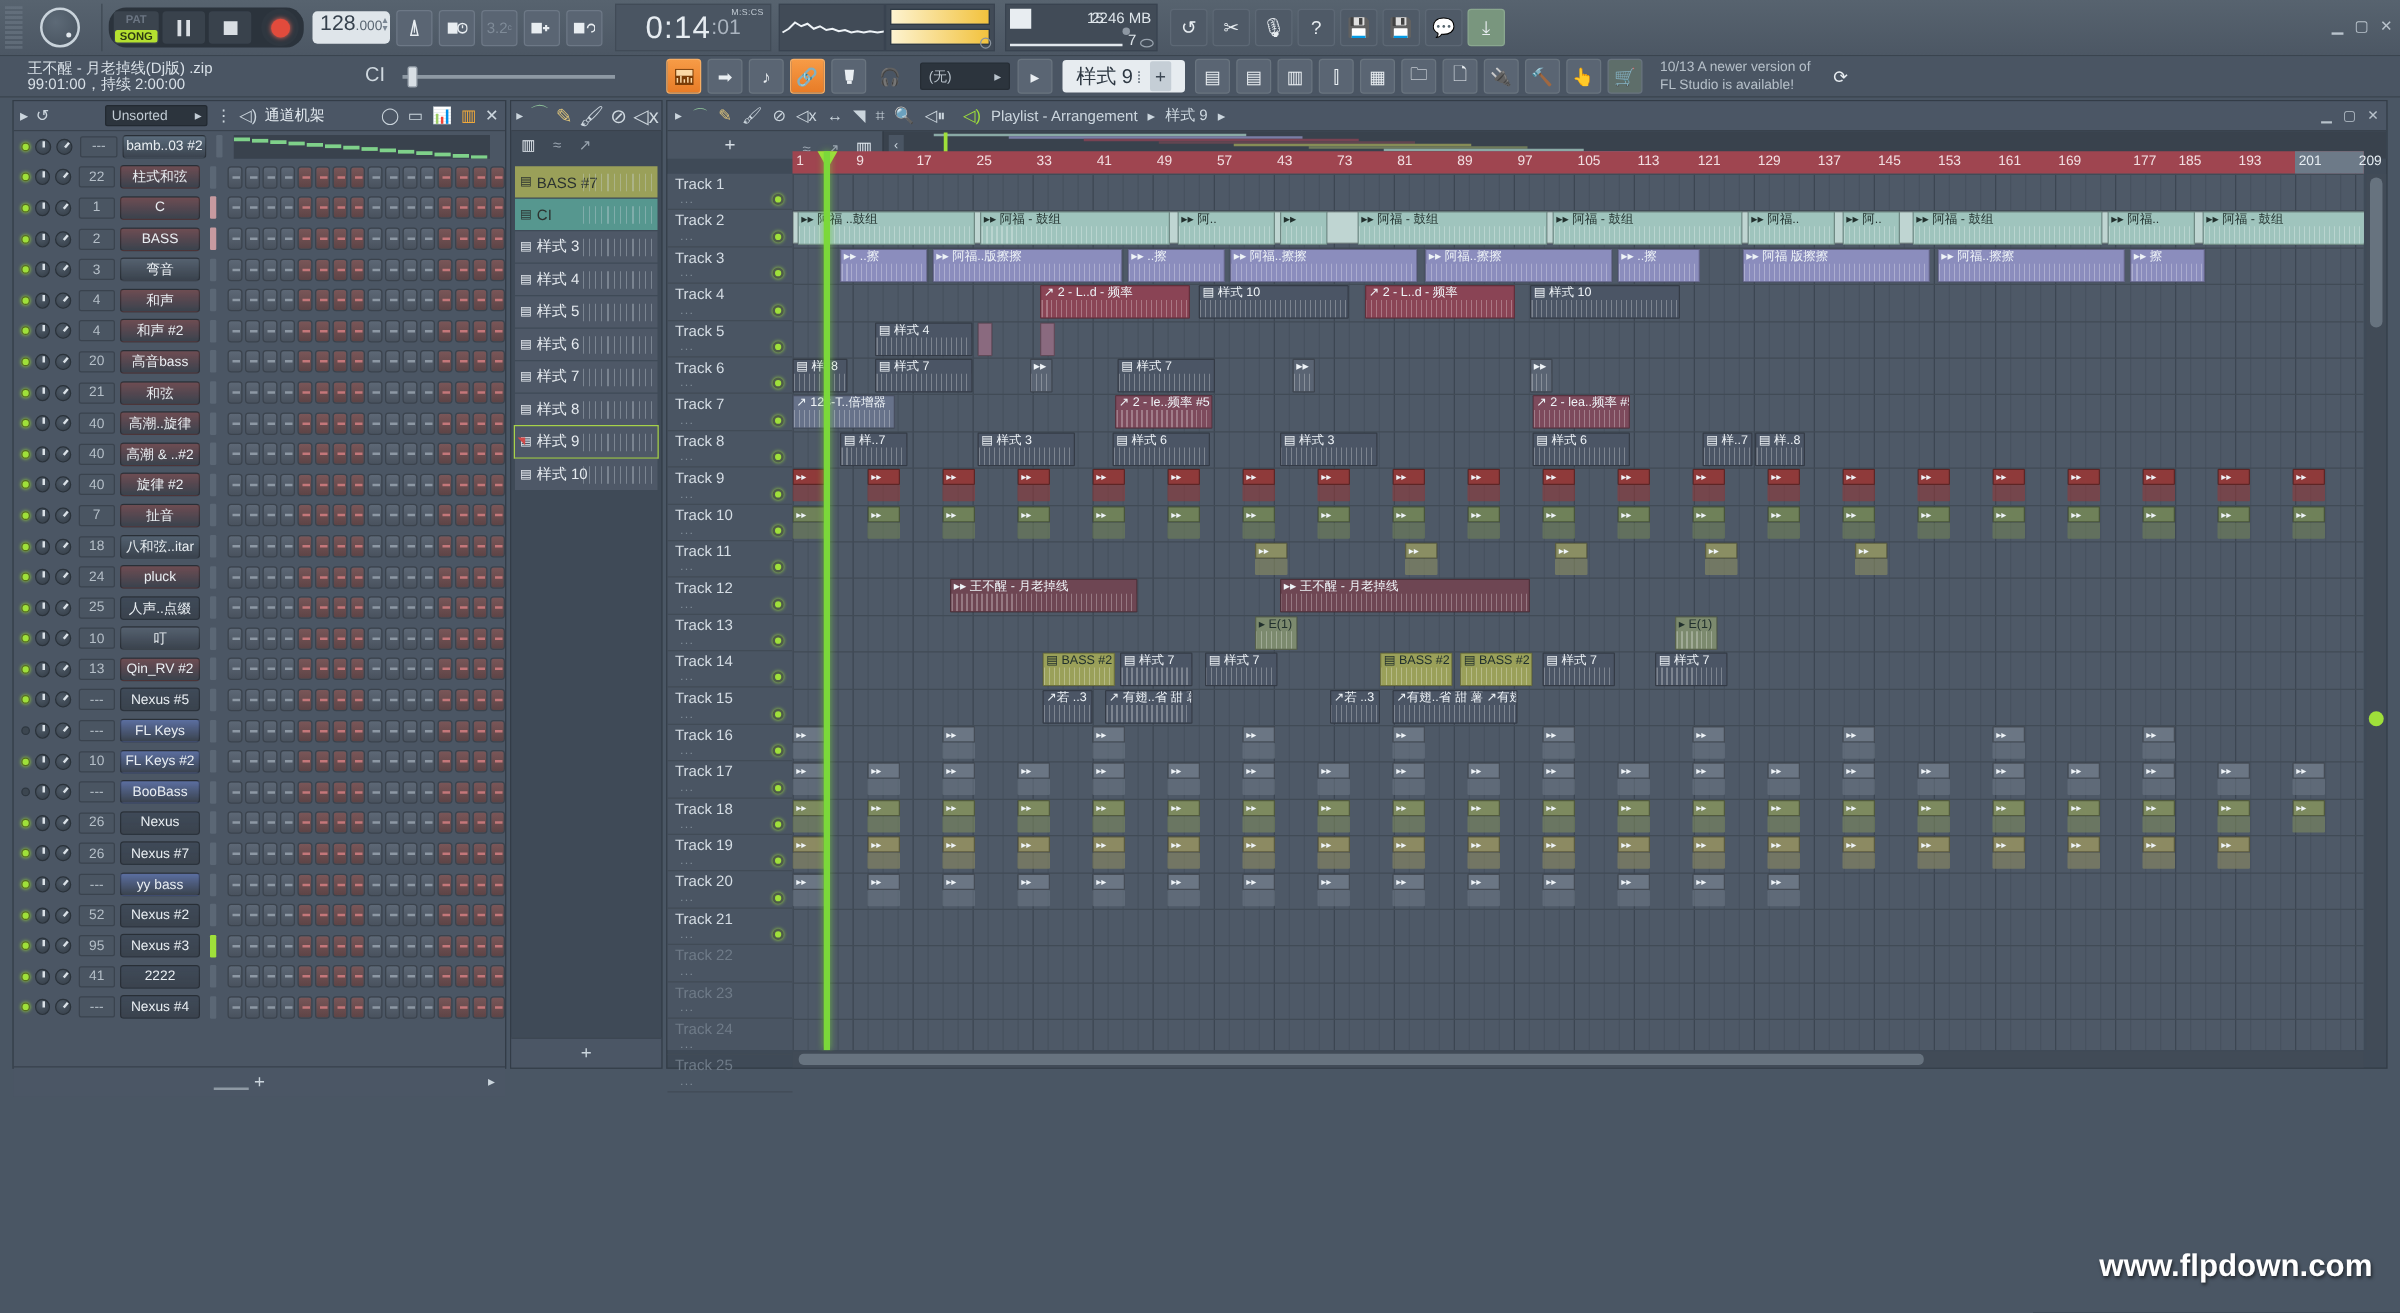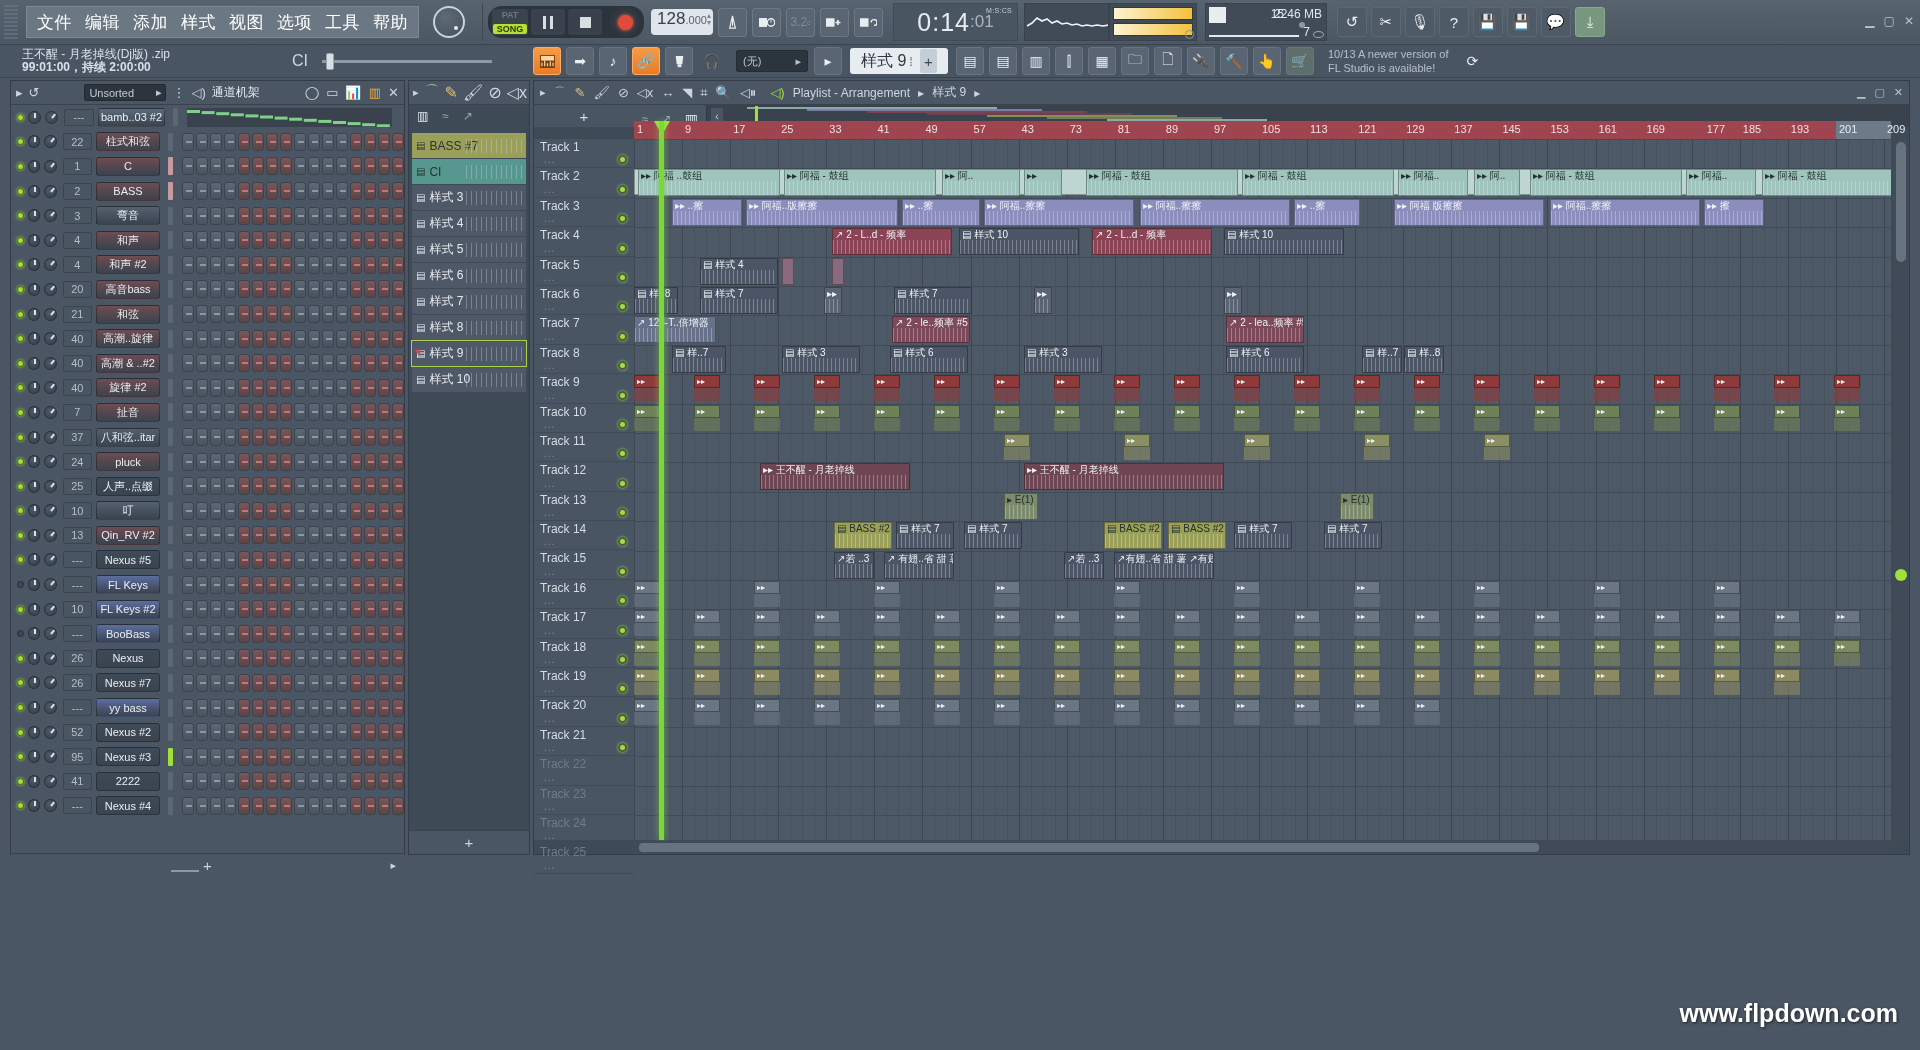--- a/index.html
+++ b/index.html
@@ -72,21 +72,21 @@
     display:flex;align-items:center;justify-content:center;color:#e8edf1;font-size:15px;}
   .ricon.green{ background:#79967e;border-color:#8aa78f; }
 
   .winbtns{position:absolute;right:6px;top:14px;display:flex;gap:9px;color:#b9c3cc;font-size:12px;}
 
   
   .bar2{ position:absolute;left:0;top:45px;width:1920px;height:33px;background:#4a5563;
     border-bottom:1px solid #3a444f;display:flex;align-items:center; }
   .songinfo{ margin-left:22px;width:270px;line-height:13px; }
   .songinfo .l1{font-size:12px;color:#d8e0e7;}
-  .songinfo .l2{font-size:12px;color:#d8e0e7;font-weight:bold;}
+  .songinfo .l2{font-size:12px;color:#d8e0e7;}
   .hintslider{ position:relative;margin-left:14px;width:170px;height:22px;display:flex;align-items:center; }
   .hintslider .tr{width:100%;height:3px;background:#8e99a4;}
   .hintslider .hd{position:absolute;left:4px;width:8px;height:17px;border-radius:2px;background:#d7dee4;border:1px solid #9aa4ae;}
   .obtn{ width:28px;height:28px;border-radius:3px;display:flex;align-items:center;justify-content:center;
     background:#5a6573;border:1px solid #69747f;color:#e9eef2;font-size:14px;margin-left:5px;}
   .obtn.on{ background:linear-gradient(#f79b46,#e87c27); border-color:#f7ad63;color:#5a2c06;}
   .selbox{ margin-left:10px;width:72px;height:22px;background:#2c343d;border:1px solid #252c34;border-radius:2px;
     display:flex;align-items:center;padding:0 6px;font-size:11px;color:#b9c3cc;justify-content:space-between;}
   .patbox{ margin-left:8px;height:26px;min-width:98px;background:#e7ecf0;border-radius:3px;display:flex;
     align-items:center;justify-content:center;gap:3px;padding:0 5px;color:#2e3843;}
@@ -168,30 +168,20 @@
   .watermark{position:absolute;right:22px;bottom:22px;font-size:25px;color:#ffffff;font-weight:bold;
     text-shadow:1px 1px 3px rgba(0,0,0,.6);}
 </style>
 </head>
 <body>
 
 <div id="app">
 
   <div class="topbar">
     <div class="grip"></div>
-    <div class="menubar" id="menubar">
-        <span>文件</span>
-        <span>编辑</span>
-        <span>添加</span>
-        <span>样式</span>
-        <span>视图</span>
-        <span>选项</span>
-        <span>工具</span>
-        <span>帮助</span>
-      </div>
 
     <div class="knobBig"></div>
     <div class="divv"></div>
 
     <div class="transport">
       <div class="patsong">
         <div class="pt">PAT</div>
         <div class="sg">SONG</div>
       </div>
       <div class="tbtn">
@@ -696,21 +686,21 @@
             <span class="step red"></span>
             <span class="step red"></span>
             <span class="step red"></span>
             <span class="step red"></span>
           </span>
         </div>
         <div class="chrow">
           <span class="led"></span>
           <span class="knob"></span>
           <span class="knob r"></span>
-          <span class="numbox">37</span>
+          <span class="numbox">18</span>
           <span class="chname" style="background: linear-gradient(rgb(82, 96, 111), rgba(0, 0, 0, 0.22));">八和弦..itar</span>
           <span class="cbar"></span>
           <span class="steps">
             <span class="step"></span>
             <span class="step"></span>
             <span class="step"></span>
             <span class="step"></span>
             <span class="step red"></span>
             <span class="step red"></span>
             <span class="step red"></span>

